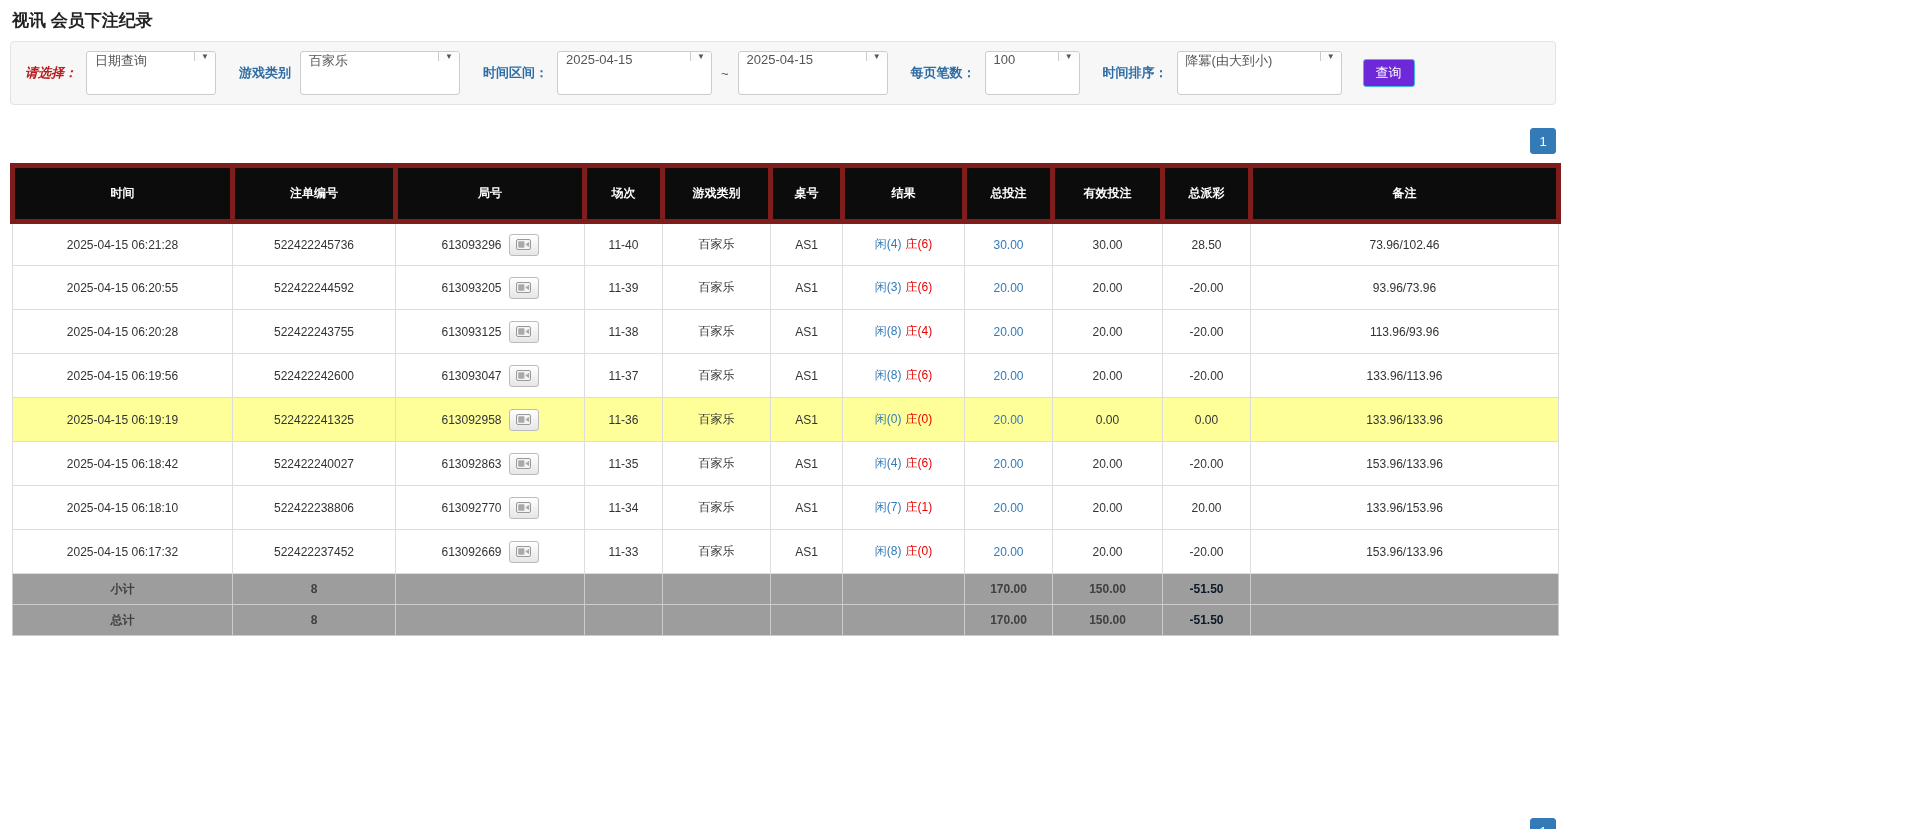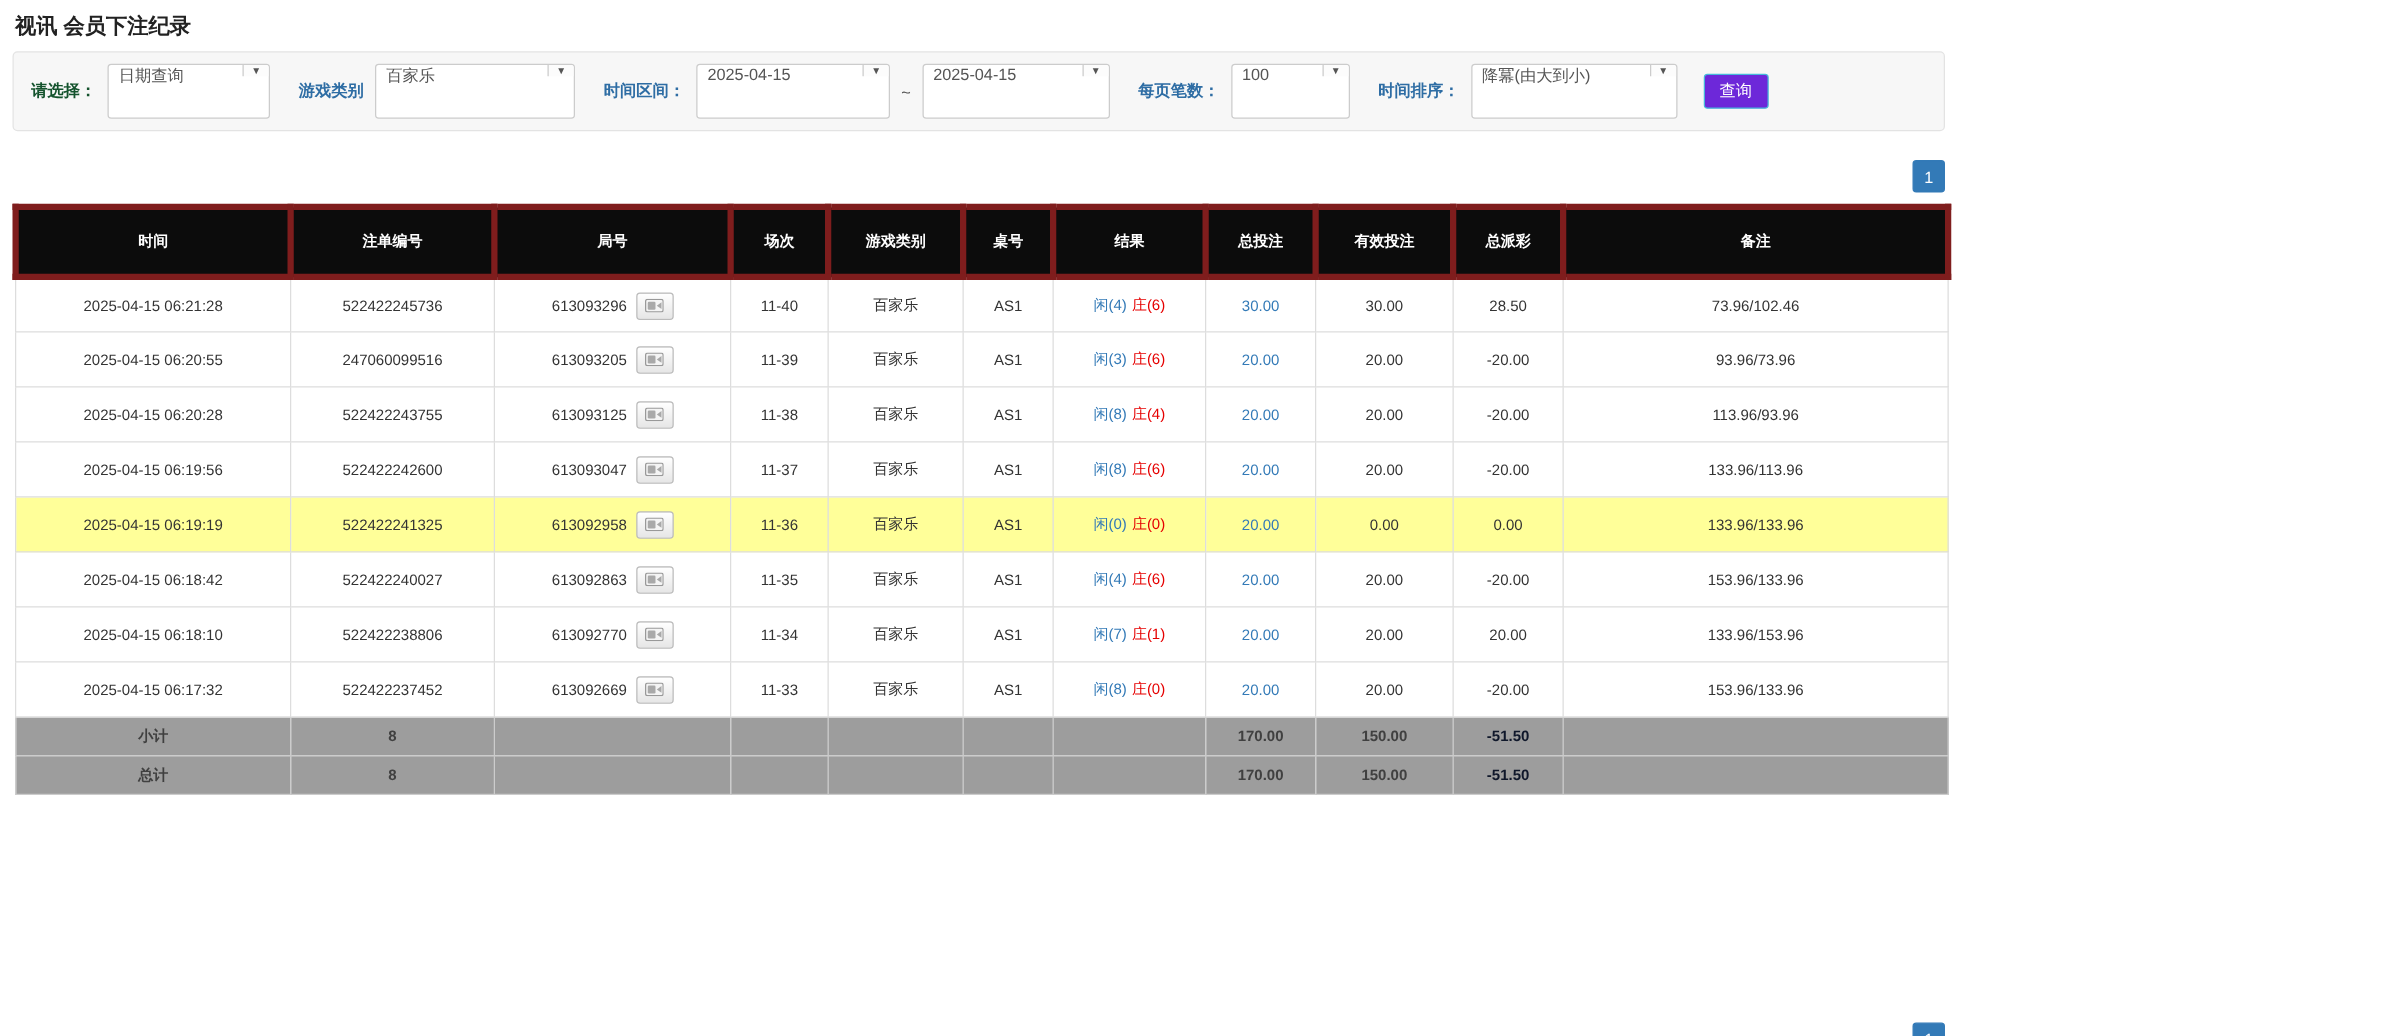--- a/index.html
+++ b/index.html
@@ -6,21 +6,21 @@
   html, body { width: 1916px; height: 829px; overflow: hidden; background: #fff;
     font-family: "Liberation Sans", "DejaVu Sans", sans-serif; }
   .container { position: relative; width: 1546px; margin: 0 10px; }
 
   .page-title { font-size: 17px; font-weight: bold; color: #222; padding: 9px 2px 9px; }
 
   
   .filter-bar { display: flex; align-items: center; gap: 9px; background: #f7f7f7;
     border: 1px solid #e3e3e3; border-radius: 4px; padding: 9px 14px; }
   .lbl { font-size: 13px; font-weight: bold; color: #2e6da4; white-space: nowrap; }
-  .lbl.dark { color: #14532d; }
+  .lbl.dark { color: #b91c1c; font-style: italic; }
   .combo { display: flex; align-items: flex-start; height: 44px; background: #fff;
     border: 1px solid #ccc; border-radius: 3px; overflow: hidden; cursor: pointer; }
   .combo-value { display: flex; align-items: center; padding: 0 8px; font-size: 13px; color: #555; flex: 1; }
   .combo-caret { display: flex; align-items: center; justify-content: center; width: 21px;
     border-left: 1px solid #ccc; background: #fcfcfc; color: #555; font-size: 8px; }
   .tilde { font-size: 13px; color: #555; }
   .btn-query { background: #6d28d9; color: #fff; border: 1px solid #46b8da; border-radius: 3px;
     font-size: 13px; padding: 6px 12px; cursor: pointer; height: 28px; line-height: 14px; }
 
   
@@ -160,21 +160,21 @@
     </td>
     <td>
       <span class="bet-link">30.00</span>
     </td>
     <td>30.00</td>
     <td>28.50</td>
     <td>73.96/102.46</td>
   </tr>
         <tr class="data-row">
     <td>2025-04-15 06:20:55</td>
-    <td>247060099516</td>
+    <td>522422244592</td>
     <td>
       <div class="round-cell">
         <span>613093205</span>
         <span class="icon-btn">
           <svg width="15" height="11" viewBox="0 0 15 11" aria-hidden="true">
             <rect x="0.5" y="0.5" width="14" height="10" rx="1.5" fill="#f4f4f4" stroke="#999"></rect>
             <rect x="2.2" y="2.3" width="6.2" height="6.4" rx="1" fill="#a9a9a9"></rect>
             <polygon points="9.4,5.5 13.2,2.8 13.2,8.2" fill="#a9a9a9"></polygon>
           </svg>
         </span>

